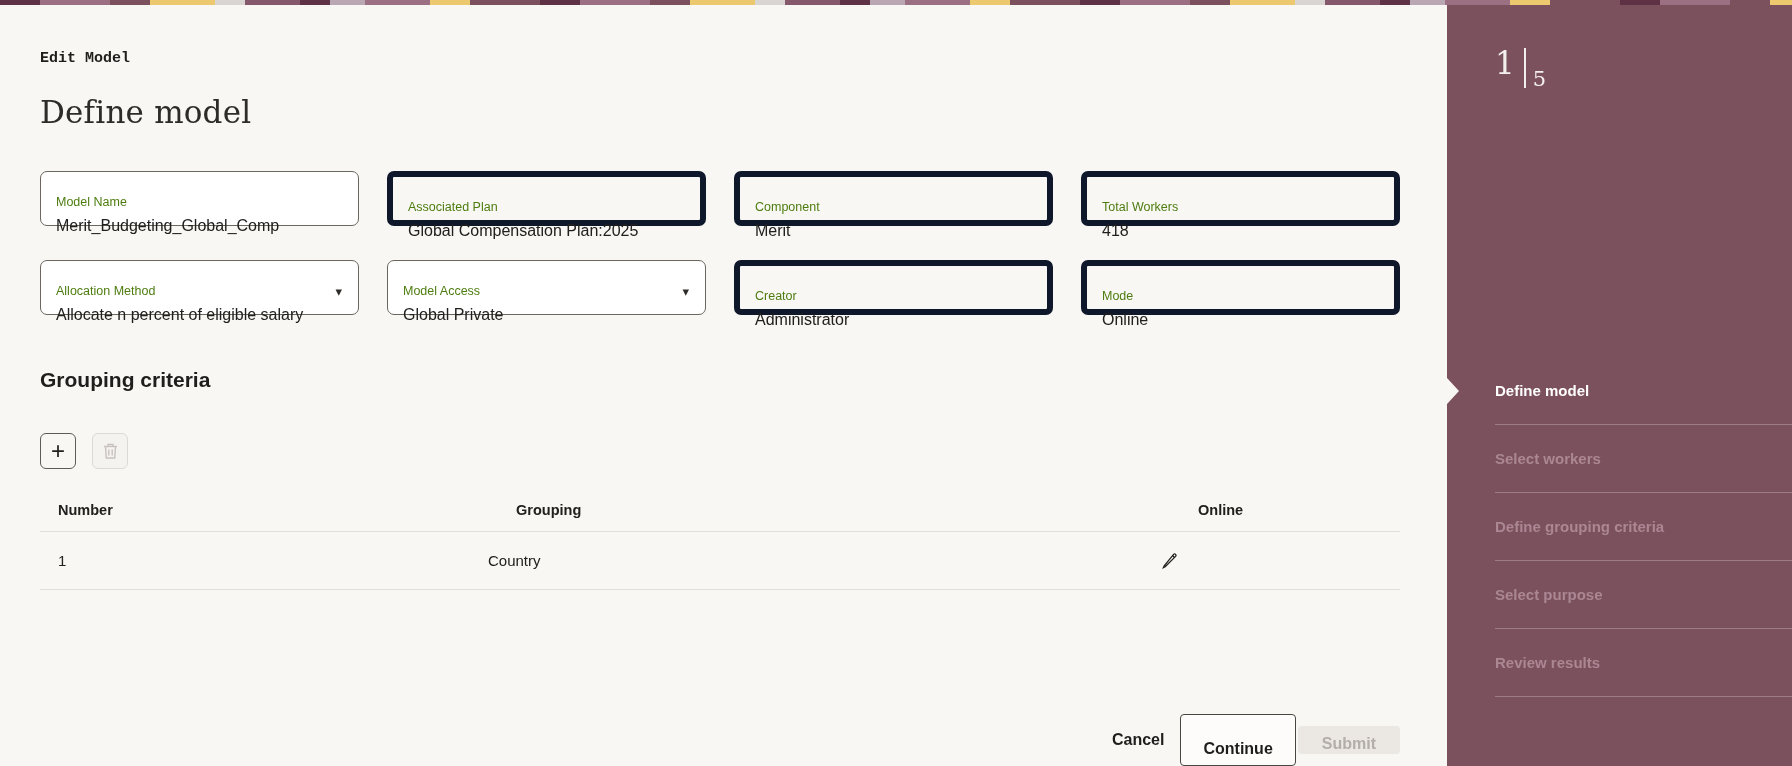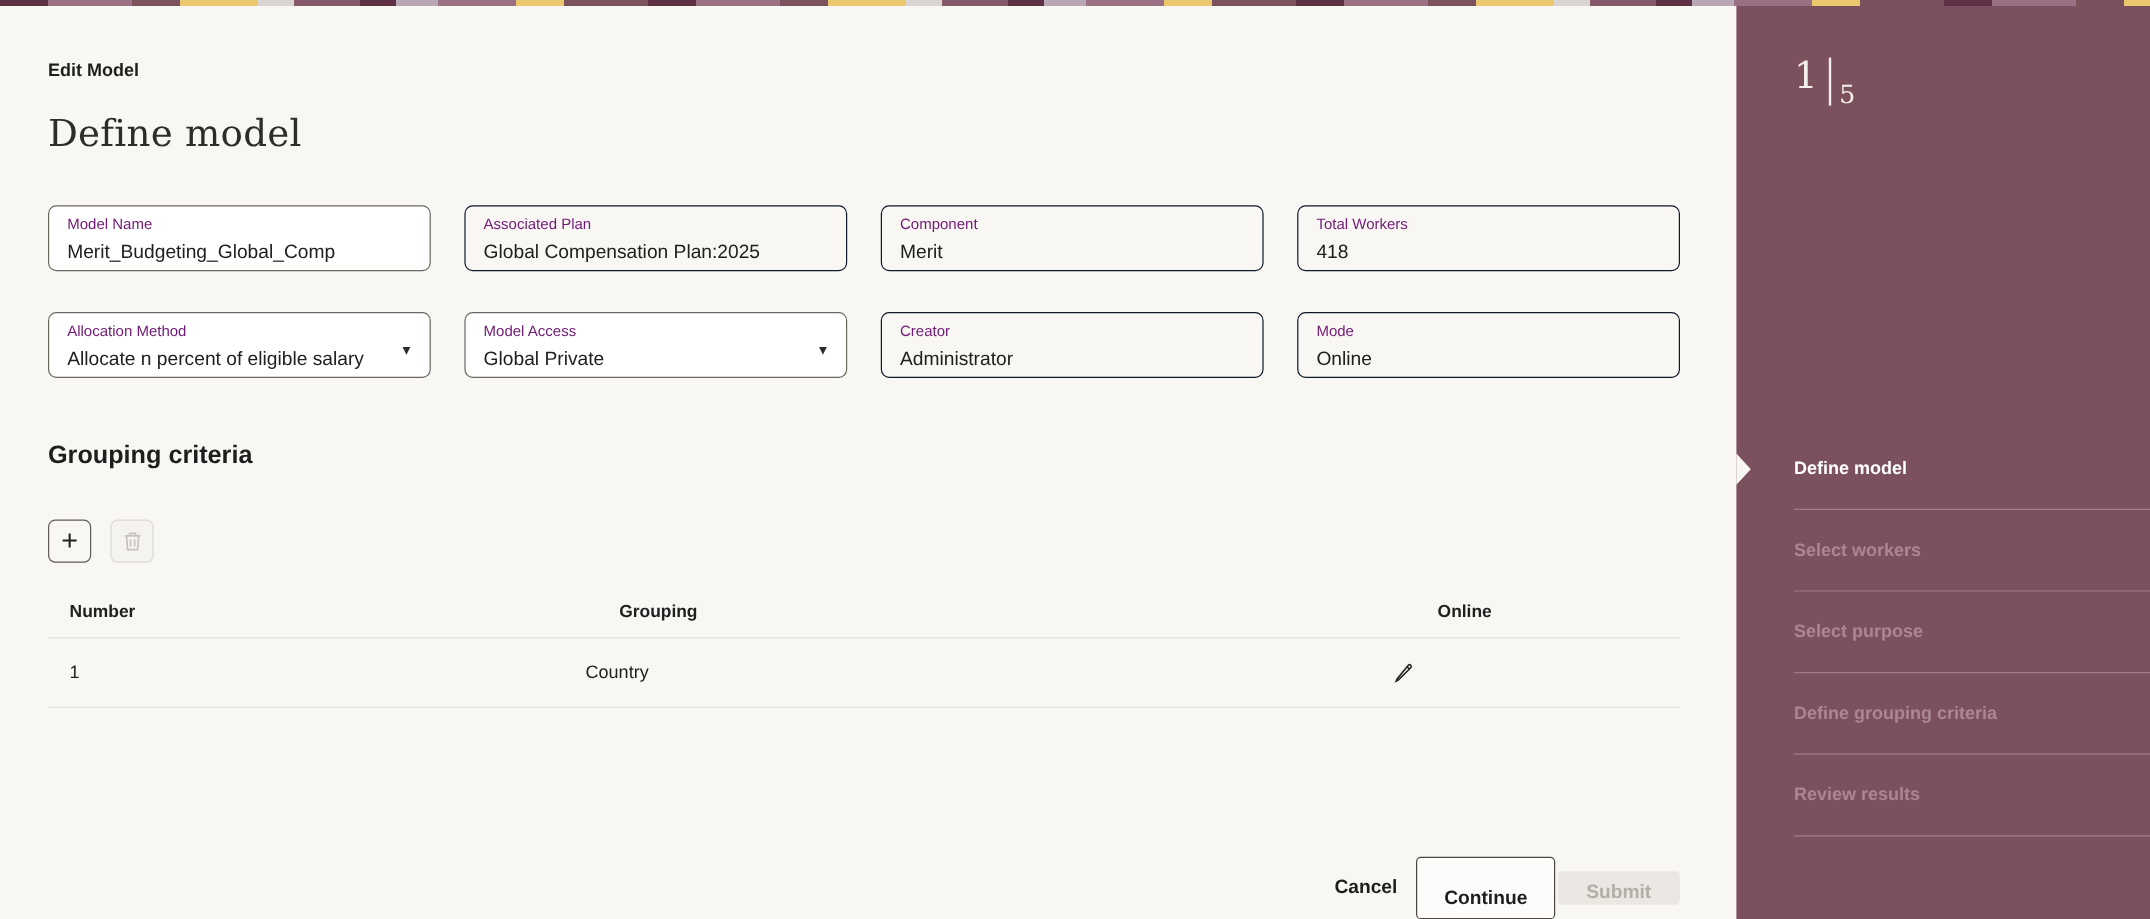--- a/index.html
+++ b/index.html
@@ -10,33 +10,33 @@
     position:absolute; top:0; left:0; width:1792px; height:5px; z-index:5;
     background:repeating-linear-gradient(90deg,
       #5e3244 0 40px, #9c7083 40px 110px, #7c515e 110px 150px,
       #ecc96f 150px 215px, #d9d5d2 215px 245px, #85596b 245px 300px,
       #5e3244 300px 330px, #b9a8b4 330px 365px, #9c7083 365px 430px,
       #ecc96f 430px 470px, #7c515e 470px 540px);
   }
 
   .content { position:absolute; top:0; left:0; width:1447px; height:766px; background:#f8f7f4; }
 
-  .breadcrumb { position:absolute; top:50px; left:40px; font-size:15px; font-weight:700; color:#1f1e1c; }
+  .breadcrumb { position:absolute; top:50px; left:40px; font-size:15px; font-weight:700; color:#1f1e1c;font-family:Liberation Mono, monospace; }
   .page-title { position:absolute; top:94px; left:40px; font-family:"DejaVu Serif", serif; font-weight:400; font-size:31px; color:#2e2c29; letter-spacing:.2px; }
 
   .form-grid {
     position:absolute; top:171px; left:40px; width:1360px;
     display:grid; grid-template-columns:repeat(4,1fr); column-gap:28px; row-gap:34px;
   }
   .field { position:relative; height:55px; border-radius:7px; padding:7px 14px 0 15px; }
-  .field .flabel { display:block; font-size:12.5px; color:#701a75; line-height:16px; }
+  .field .flabel { display:block; font-size:12.5px; color:#4d7c0f; line-height:16px;margin-top:15px; }
   .field .fvalue { display:block; font-size:16px; color:#21201e; line-height:22px; margin-top:5px;
                    white-space:nowrap; overflow:hidden; }
   .field.editable { background:#ffffff; border:1.5px solid #6b675f; }
-  .field.readonly { background:transparent; border:1px solid #0f172a; }
+  .field.readonly { background:transparent; border:6px solid #0f172a; }
   .field .caret { position:absolute; right:16px; top:24px; font-size:13px; color:#2e2c2a; line-height:1; }
 
   .section-title { position:absolute; top:368px; left:40px; font-size:21px; font-weight:700; color:#1f1e1c; }
 
   .toolbar { position:absolute; top:433px; left:40px; display:flex; gap:16px; }
   .icon-btn { width:36px; height:36px; border-radius:6px; display:flex; align-items:center; justify-content:center;
               background:transparent; cursor:pointer; }
   .icon-btn.add { border:1.5px solid #5f5b56; color:#23211f; font-size:24px; font-weight:400; line-height:1; background:#f8f7f4; }
   .icon-btn.del { border:1px solid #ddd9d5; background:#f5f3f0; }
 
@@ -167,19 +167,19 @@
 <aside class="sidebar">
   <div class="step-indicator">
     <span class="cur">1</span>
     <span class="sep"></span>
     <span class="total">5</span>
   </div>
 
   <div class="steps">
     <div class="step active">Define model</div>
     <div class="step">Select workers</div>
+    <div class="step">Define grouping criteria</div>
     <div class="step">Select purpose</div>
-    <div class="step">Define grouping criteria</div>
     <div class="step">Review results</div>
   </div>
 
   <div class="arrow-notch"></div>
 </aside>
 
 </body></html>

